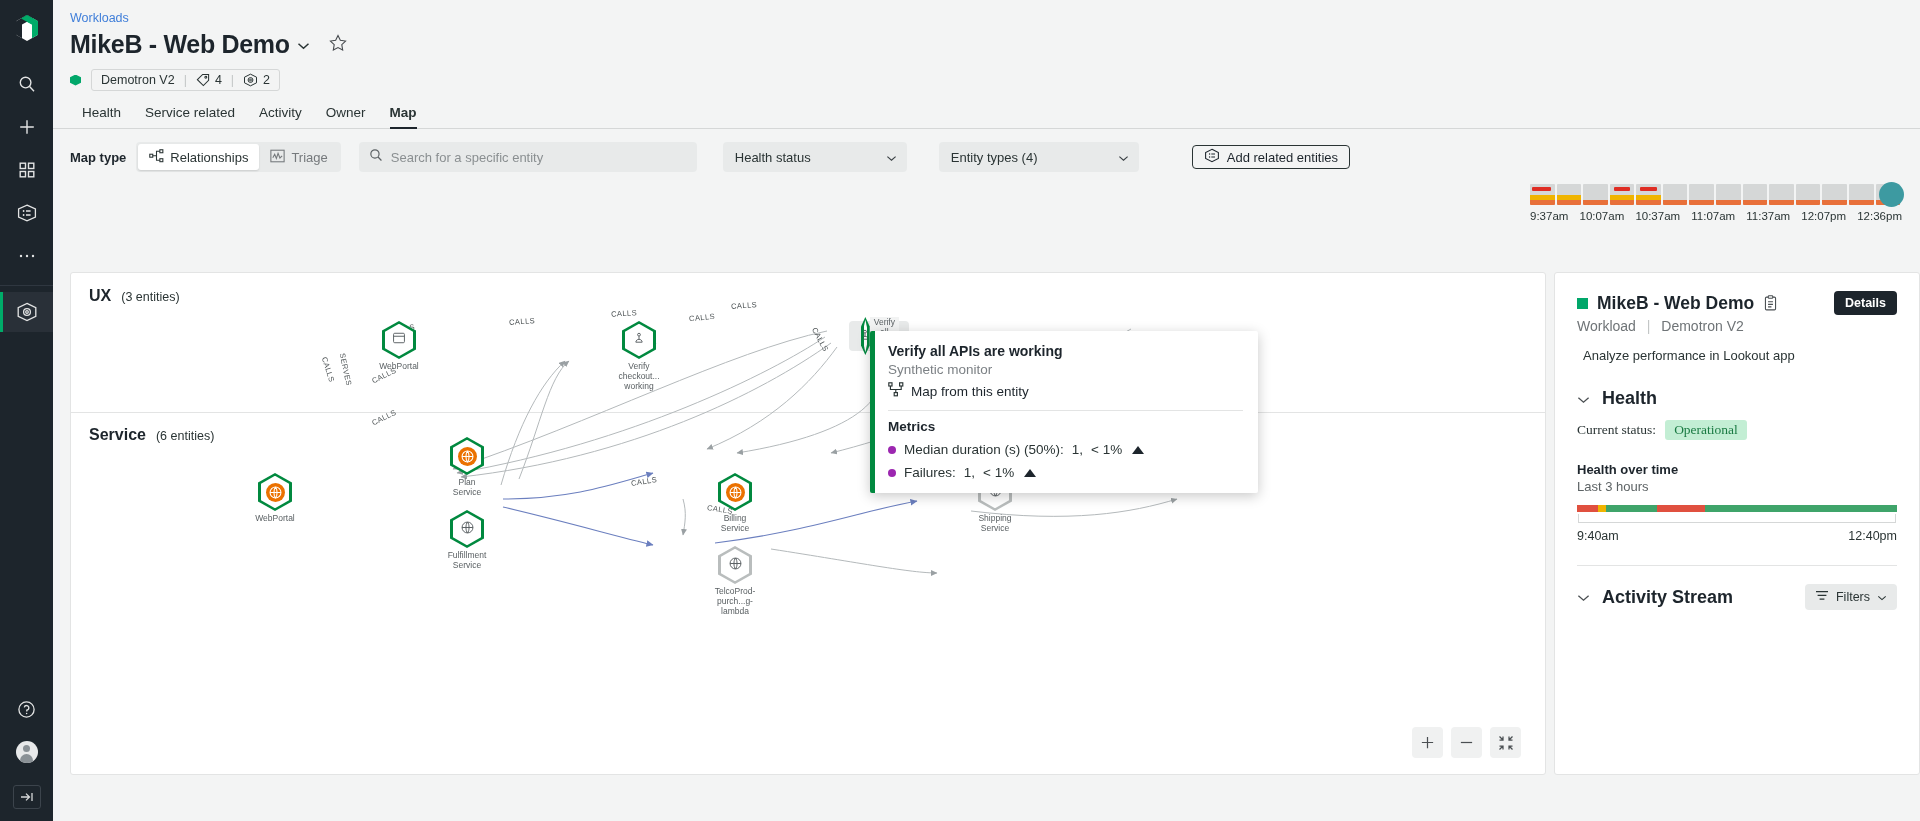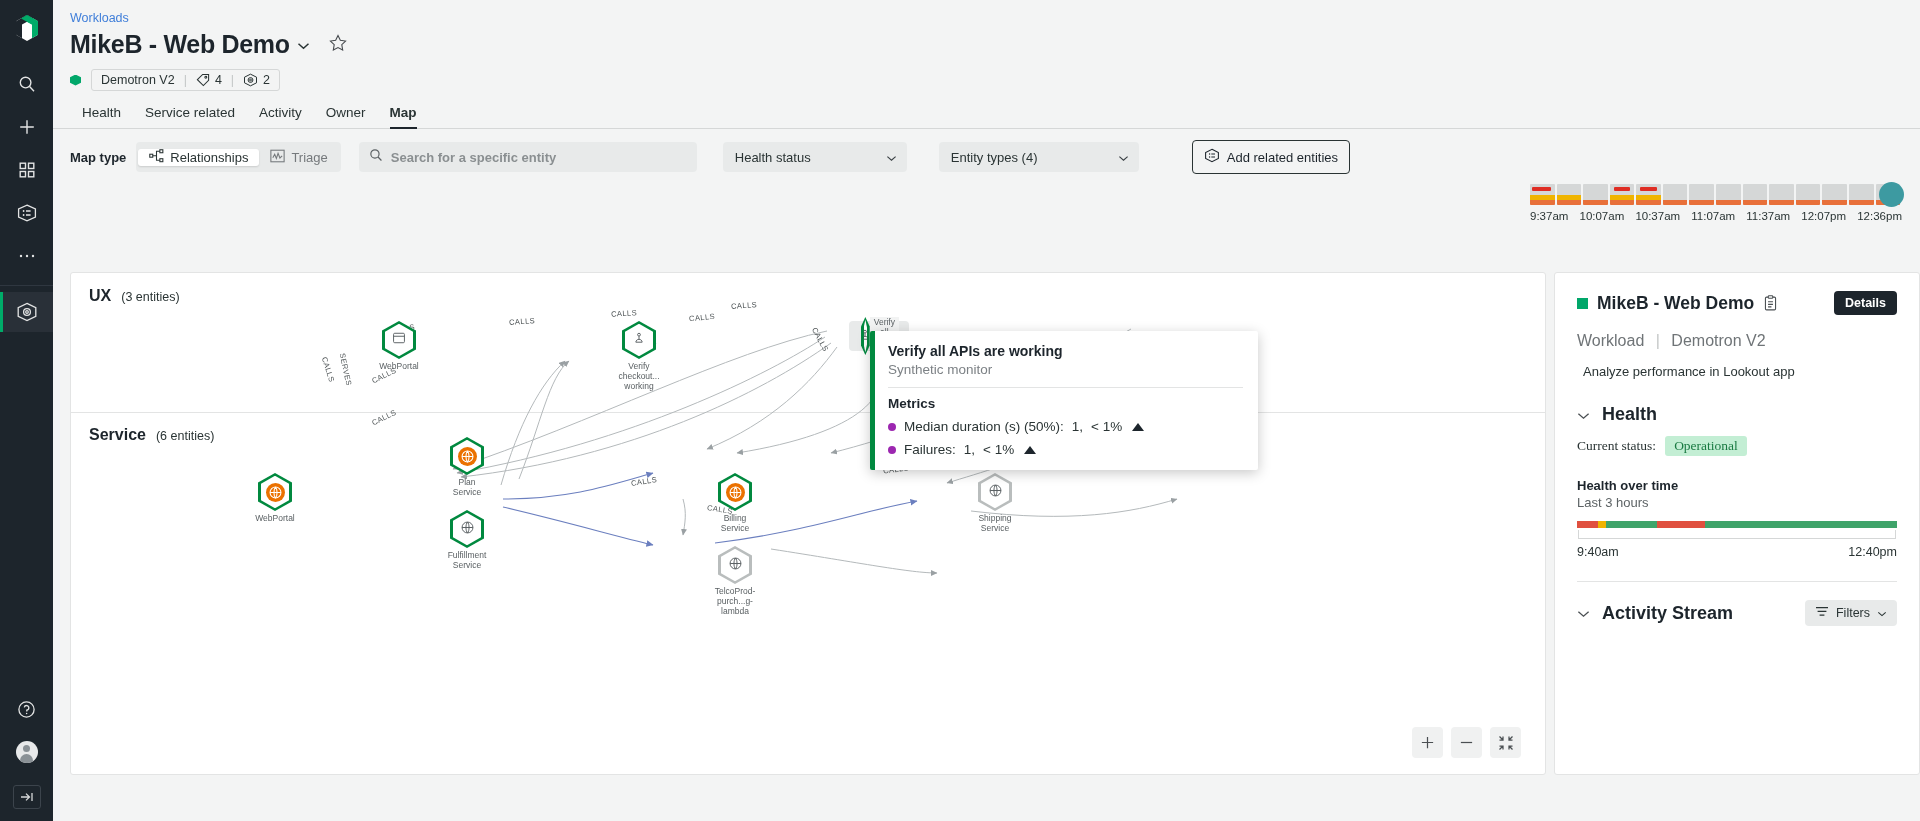--- a/index.html
+++ b/index.html
@@ -80,49 +80,48 @@
   .tab.active::after {
     content:""; position:absolute; left:12px; right:12px; bottom:0; height:2.5px; background:#1d252c;
   }
 
   
   .toolbar {
     display:flex; align-items:center; height: 56px; padding-left: 17px; position: relative;
   }
   .tb-label { font-size: 13px; font-weight: bold; color:#1d252c; margin-right: 10px; }
   .seg {
-    display:flex; background:#e8eaea; border-radius: 4px; padding: 2px; height: 30px; align-items: center;
+    display:flex; background:#e8eaea; border-radius: 4px; padding: 2px; height: 30px;
   }
   .seg-item {
     display:flex; align-items:center; gap:6px; font-size: 13px; color:#2a3434;
     padding: 0 11px; border-radius: 3px;
   }
   .seg-item.active { background:#fff; box-shadow: 0 1px 2px rgba(0,0,0,.13); }
   .seg-item.muted { color:#75797c; }
 
   .search {
     margin-left: 18px; width: 338px; height: 30px; background:#e8eaea; border-radius:4px;
     display:flex; align-items:center; padding: 0 10px; gap: 8px;
   }
   .search input {
     border:0; background:transparent; outline:none; font-size:13px; color:#b91c1c; width:100%;
     font-family: "Liberation Sans", sans-serif;
-    font-weight: bold;
   }
   .search input::placeholder { color:#8a8f91; }
 
   .sel {
     height: 30px; background:#e8eaea; border-radius:4px; display:flex; align-items:center;
     justify-content:space-between; font-size:13px; color:#2a3434; padding: 0 10px 0 12px;
   }
   #sel-health { margin-left: 26px; width: 184px; }
   #sel-entity { margin-left: 32px; width: 200px; }
 
   .btn-outline {
-    margin-left: 53px; height: 34px; border:1px solid #2a3434; border-radius: 4px; background:#f3f4f4;
+    margin-left: 53px; height: 24px; border:1px solid #2a3434; border-radius: 4px; background:#f3f4f4;
     display:flex; align-items:center; gap:7px; padding: 0 11px; font-size:13px; color:#1d252c;
   }
 
   
   .timewarp {
     position: absolute; right: 18px; top: 172px; width: 372px;
   }
   .tw-head { display:flex; align-items:center; height: 20px; }
   .tw-title { font-size: 13.5px; font-weight:bold; color:#1d252c; margin-left: 8px; }
   .tw-when { margin-left:auto; font-size: 13.5px; font-weight:bold; color:#1d252c; letter-spacing:-0.1px;}
@@ -201,21 +200,21 @@
     background:#fff; border:1px solid #e3e4e4; border-radius:3px; padding: 18px 22px 0 22px;
   }
   .rp-titlerow { display:flex; align-items:center; }
   .rp-sq { width: 11px; height: 11px; background:#01a76a; margin-right: 9px; }
   .rp-title { font-size: 17.5px; font-weight:bold; color:#1d252c; }
   .rp-copy { margin-left: 9px; color:#4a4f52; display:flex; }
   .rp-details {
     margin-left: auto; background:#1d252c; color:#fff; font-size: 12.5px; font-weight:bold;
     padding: 5px 11px; border-radius: 4px;
   }
-  .rp-sub { font-size: 16px; color:#6f7477; margin-top: 17px; }
+  .rp-sub { font-size: 14px; color:#6f7477; margin-top: 3px; }
   .rp-sub .bar { color:#c3c6c6; margin: 0 7px; }
   .rp-note { font-size: 13px; color:#2a3434; margin-top: 14px; padding-left: 6px; }
 
   .rp-sec { display:flex; align-items:center; margin-top: 25px; }
   .rp-chev { color:#4a4f52; margin-right: 12px; }
   .rp-sec-title { font-size: 18px; font-weight:bold; color:#1d252c; }
   .rp-filters {
     margin-left:auto; background:#e8eaea; border-radius:4px; height:26px;
     display:flex; align-items:center; gap:7px; padding: 0 10px; font-size:12.5px; color:#2a3434;
   }
@@ -686,20 +685,31 @@
                   </svg></span>
               </div>
             </div>
             <div class="node-lbl">TelcoProd-purch...g-lambda</div>
           </div>
         </div>
 
       <div class="tip" style="left:799px; top:58px;">
         <div class="tip-title">Verify all APIs are working</div>
         <div class="tip-sub">Synthetic monitor</div>
+        <div class="tip-link">
+          <span>
+            <svg width="16" height="15" viewBox="0 0 16 15" fill="none" stroke="#2a3434" stroke-width="1.15">
+              <rect x="0.8" y="0.8" width="3.2" height="3.2"></rect>
+              <rect x="11.6" y="0.8" width="3.2" height="3.2"></rect>
+              <rect x="6.2" y="10.6" width="3.2" height="3.2"></rect>
+              <path d="M2.4 4 L2.4 7.5 L7.8 7.5 L7.8 10.6 M13.2 4 L13.2 7.5 L7.8 7.5"></path>
+            </svg>
+          </span>
+          <span>Map from this entity</span>
+        </div>
         <div class="tip-hr"></div>
         <div class="tip-h2">Metrics</div>
 
         <div class="tip-metric">
           <span class="pdot"></span>
           <span>Median duration (s) (50%):</span>
           <span>1,</span>
           <span>&lt; 1%</span>
           <span class="tri"></span>
         </div>

